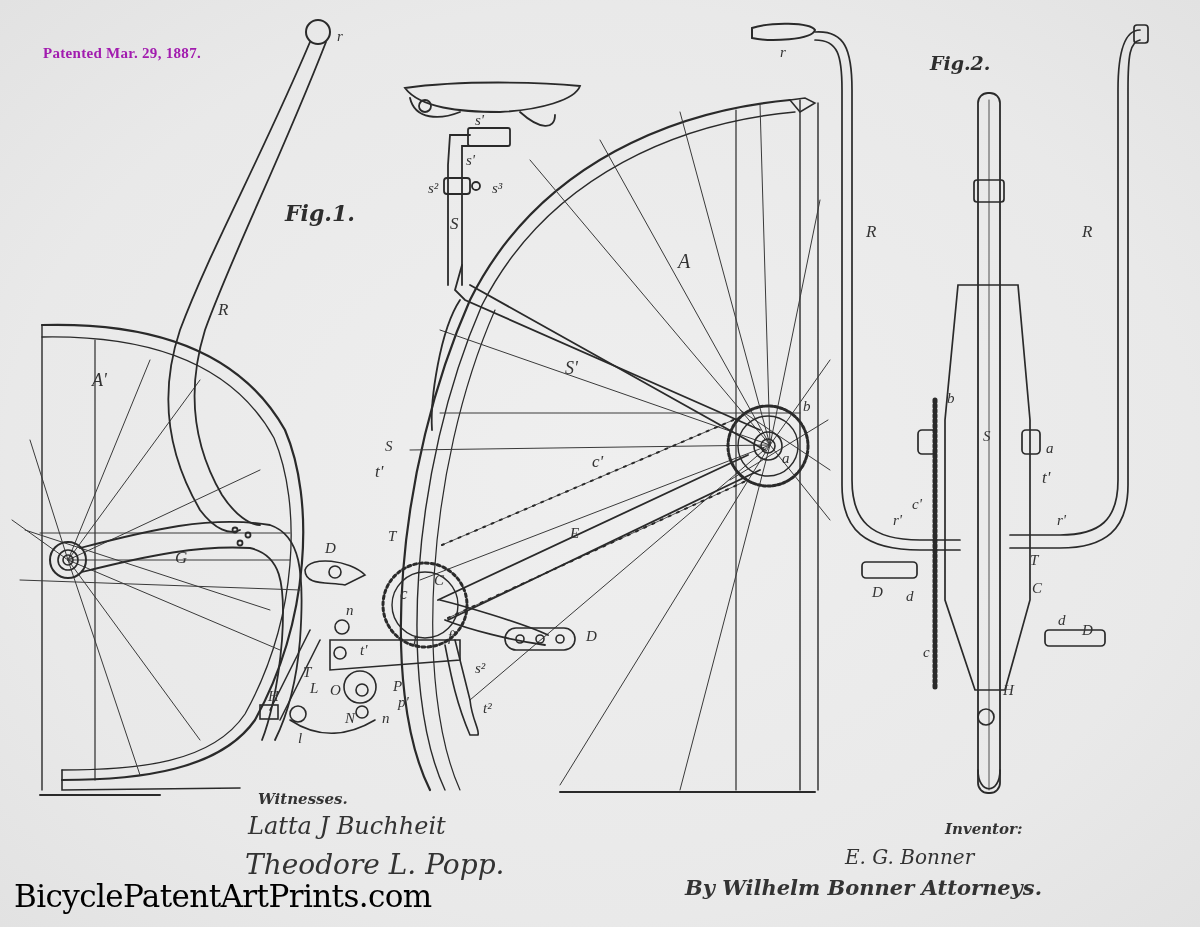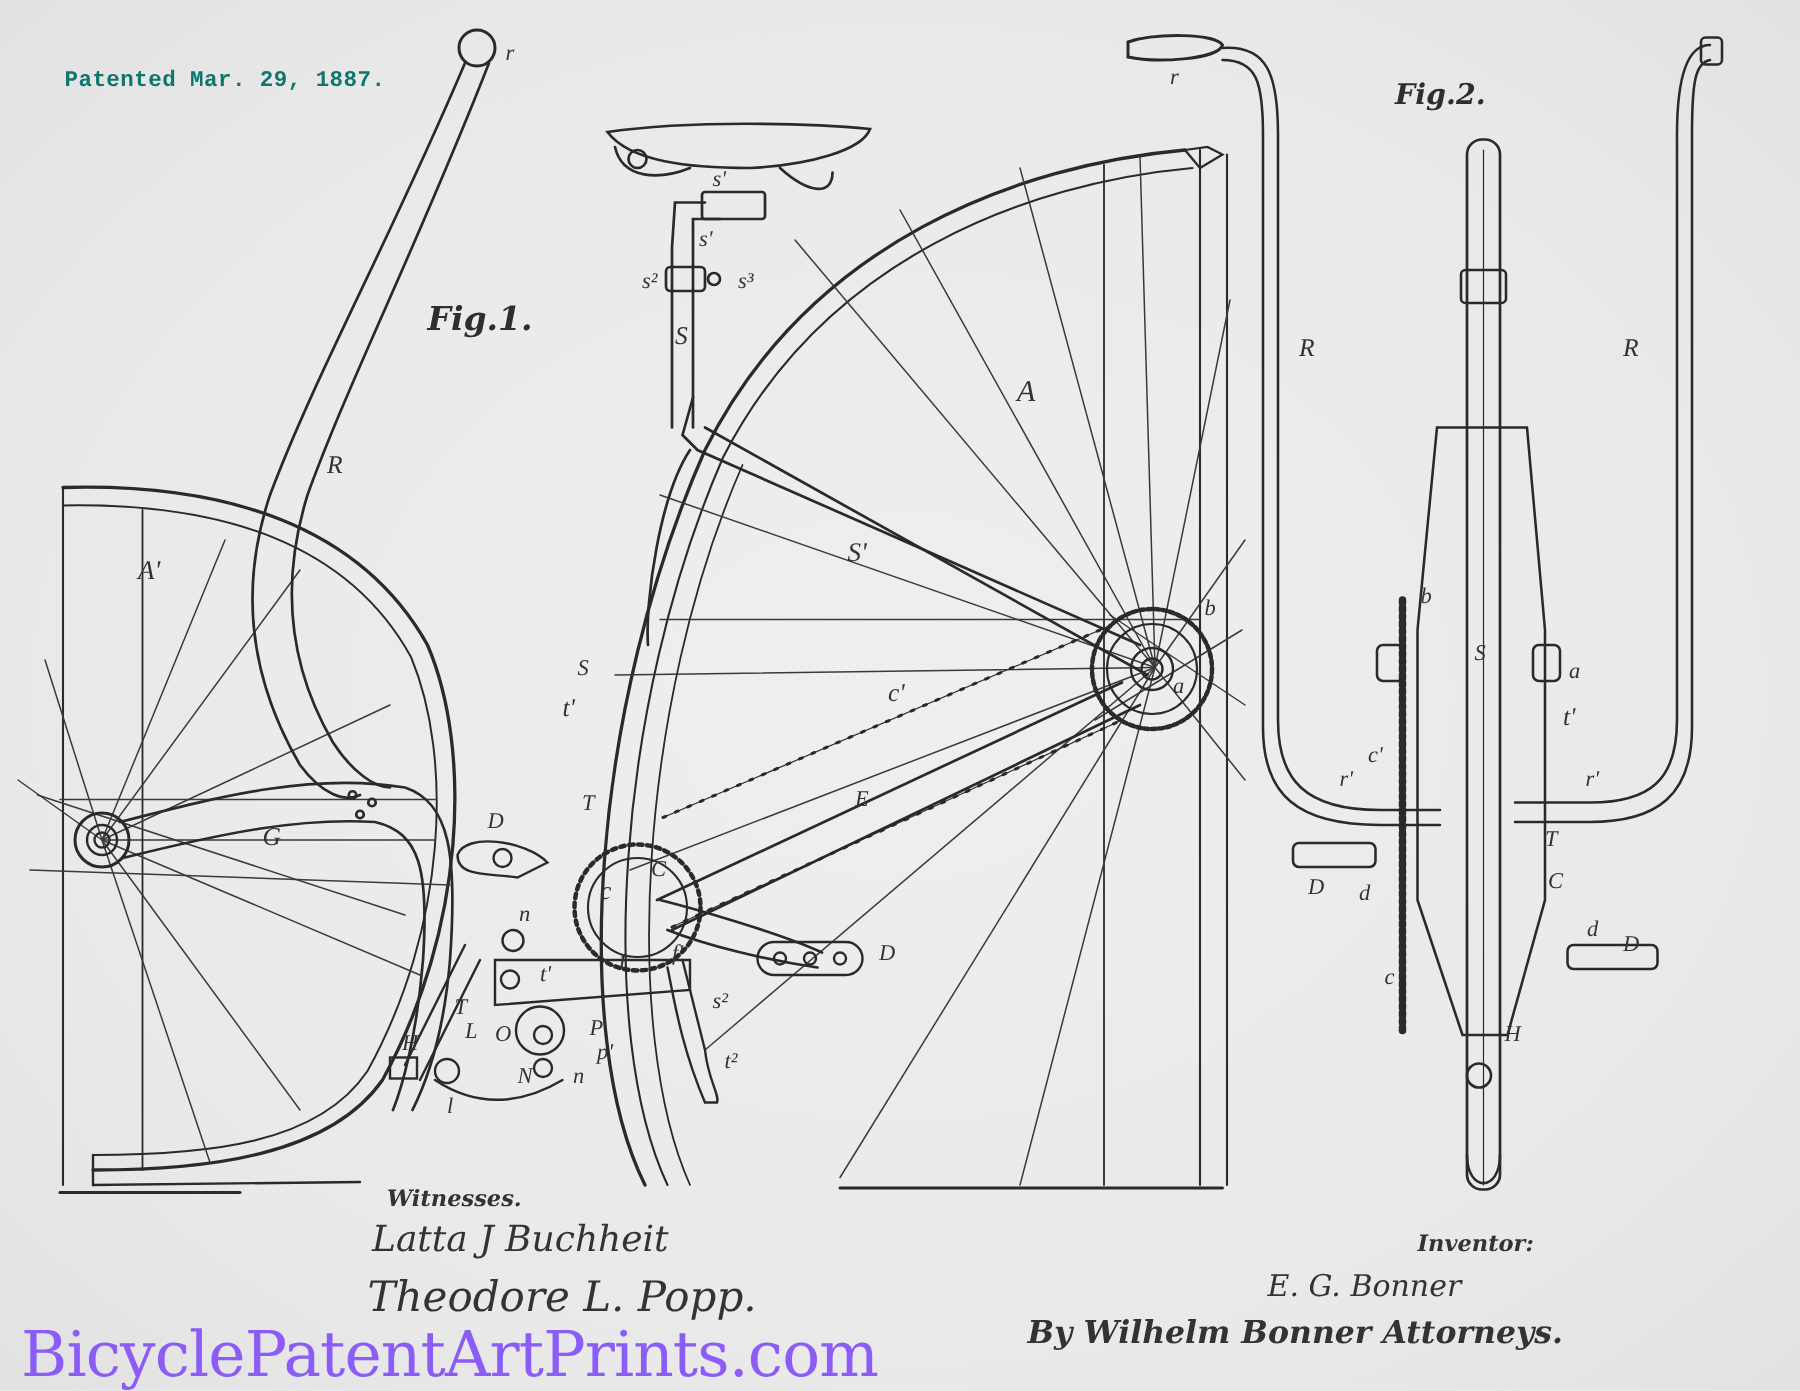--- a/index.html
+++ b/index.html
@@ -6,26 +6,26 @@
   body {
     width:1200px; height:927px; overflow:hidden;
     background:#ebebeb;
     font-family:"Liberation Serif", serif;
     position:relative;
   }
   .sheet { position:absolute; left:0; top:0; width:1200px; height:927px;
     background: radial-gradient(ellipse at 50% 50%, #efefef 0%, #e9e9e9 70%, #e2e2e2 100%); }
   svg.drawing { position:absolute; left:0; top:0; }
   .patent-date { position:absolute; left:43px; top:45px; font-size:15px; font-weight:bold;
-    color:#0f766e; letter-spacing:0.3px; font-family:Liberation Mono, monospace; }
+    color:#a21caf; letter-spacing:0.3px; font-family:Liberation Serif, serif; }
   .fig-label { position:absolute; font-style:italic; font-weight:bold; font-size:22px; color:#2e2e2e;
     font-family:"DejaVu Serif", serif; }
   .script { position:absolute; font-style:italic; color:#333; font-family:"DejaVu Serif", serif; }
   .part { position:absolute; font-style:italic; font-size:15px; color:#333; font-family:"Liberation Serif", serif; }
-  .watermark { position:absolute; left:14px; top:878px; font-size:42px; color:#8b5cf6;
+  .watermark { position:absolute; left:14px; top:878px; font-size:31px; color:#000000;
     font-family:"DejaVu Serif", serif; letter-spacing:-0.6px; }
 </style>
 </head>
 <body>
 
 <div class="sheet"></div>
 
 <svg class="drawing" width="1200" height="927" viewBox="0 0 1200 927" fill="none" stroke="#2a2a2a" stroke-width="1.6" stroke-linecap="round">
 
   <g>

